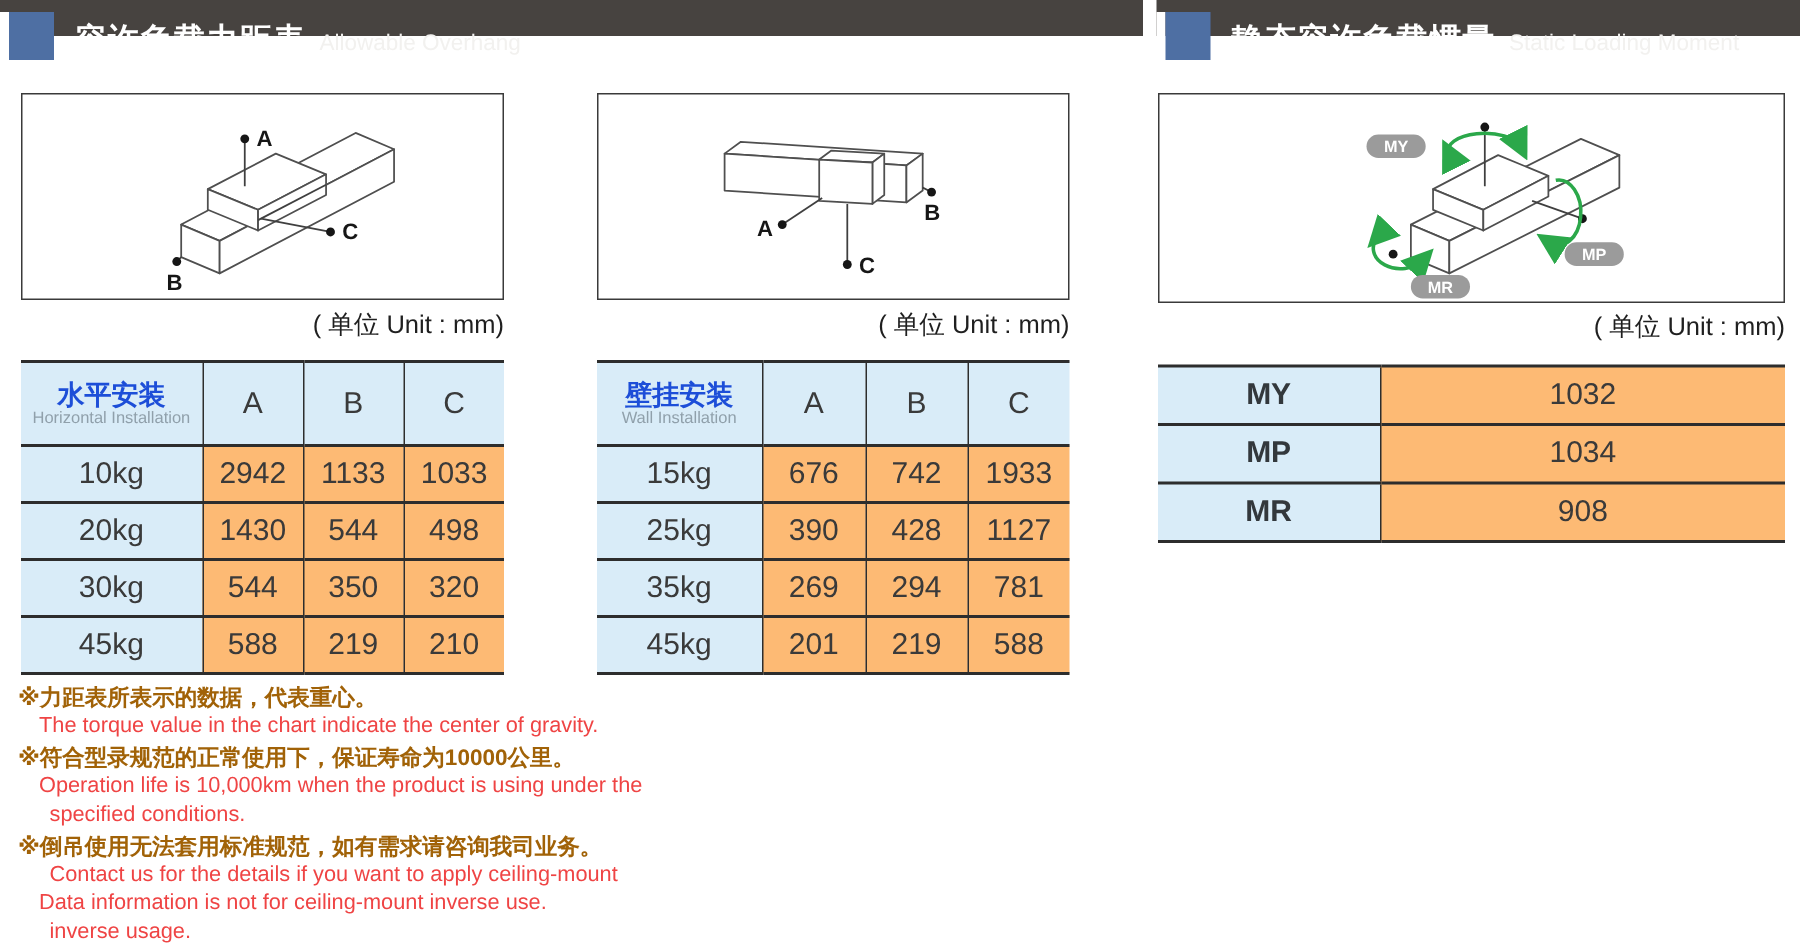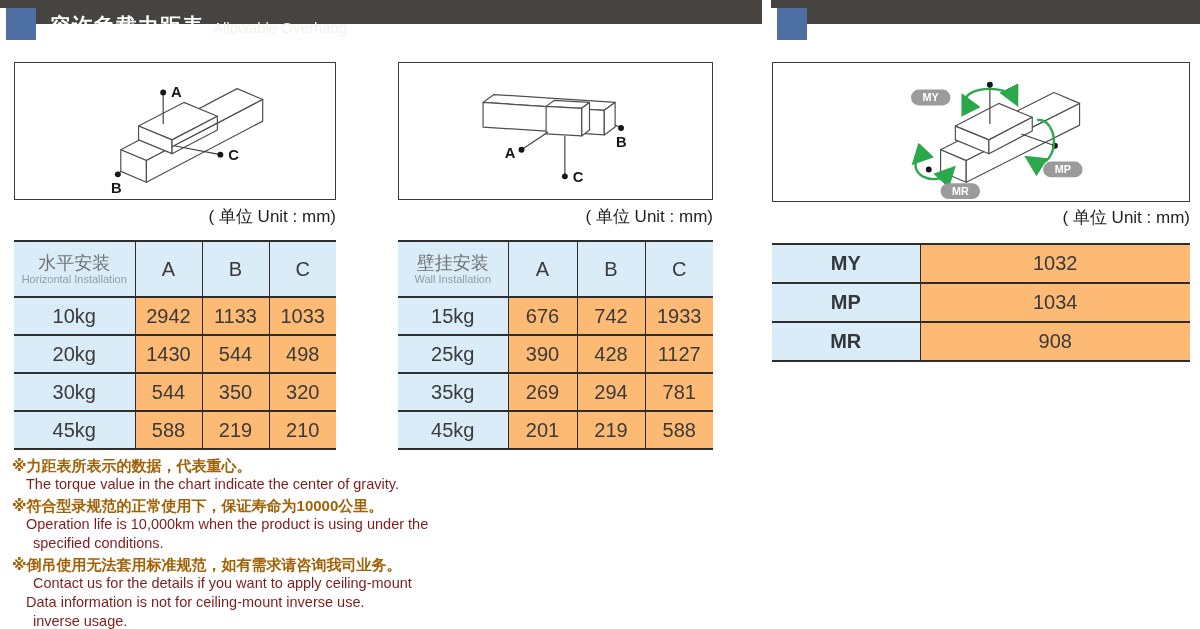--- a/index.html
+++ b/index.html
@@ -32,48 +32,52 @@
 
   
   .spec { position:absolute; border-collapse:collapse; table-layout:fixed; }
   .spec td {
     border-bottom:2px solid #2d2d2d; text-align:center; vertical-align:middle;
     font-size:20px; color:#3a3a3a; background:#fdba74; padding:0;
   }
   .spec tr:first-child td { border-top:2px solid #2d2d2d; }
   .spec td + td { border-left:1.5px solid #2d2d2d; }
   .spec td.blue { background:#d9ecf8; }
-  .spec .hzh { font-size:18px; font-weight:normal; color:#737373; line-height:20px; }
+  .spec .hzh { font-size:18px; font-weight:bold; color:#1d4ed8; line-height:20px; }
   .spec .hen { font-size:11px; color:#90a0ab; line-height:13px; }
   .spec .collbl { font-weight:normal; }
   .spec .mlabel { font-weight:bold; color:#33383c; }
   .t-abc td { height:38px; }
   .t-abc tr:first-child td { height:56px; }
   .t-mom td { height:39px; }
 
   
   .notes { position:absolute; left:12px; top:454px; width:500px; }
   .note-red { color:#a16207; font-size:15px; font-weight:bold; line-height:19px; margin-top:2px; white-space:nowrap; }
-  .note-gray { color:#7f1d1d; font-size:14.5px; line-height:19px; padding-left:14px; white-space:nowrap; }
+  .note-gray { color:#ef4444; font-size:14.5px; line-height:19px; padding-left:14px; white-space:nowrap; }
   .i2 { padding-left:21px; }
 </style>
 </head>
 <body>
 
 <div class="hbar" style="left: 0px; width: 762px; position: absolute;">
   <div class="hbar-notch"></div>
   <div class="hbar-accent"></div>
   <div class="hbar-text">
     <span class="hbar-zh">容许负载力距表</span>
     <span class="hbar-en">Allowable Overhang</span>
   </div>
 </div>
 <div class="hbar" style="left: 771px; width: 429px; position: absolute;">
   <div class="hbar-notch"></div>
   <div class="hbar-accent"></div>
+  <div class="hbar-text">
+    <span class="hbar-zh">静态容许负载惯量</span>
+    <span class="hbar-en">Static Loading Moment</span>
+  </div>
 </div>
 
 <div class="dbox" style="left: 14px; top: 62px; width: 322px; height: 138px; position: absolute;">
   <svg viewBox="0 0 322 138">
 
     <path class="sketch" d="M106 88 L224 26 L250 37 L132 99 Z"></path>
     <path class="sketch" d="M106 88 L132 99 L132 121 L106 110 Z"></path>
     <path class="sketch" d="M132 99 L250 37 L250 59 L132 121 Z"></path>
 
     <path class="sketch" d="M124 64 L170 40 L204 54 L158 78 Z"></path>

